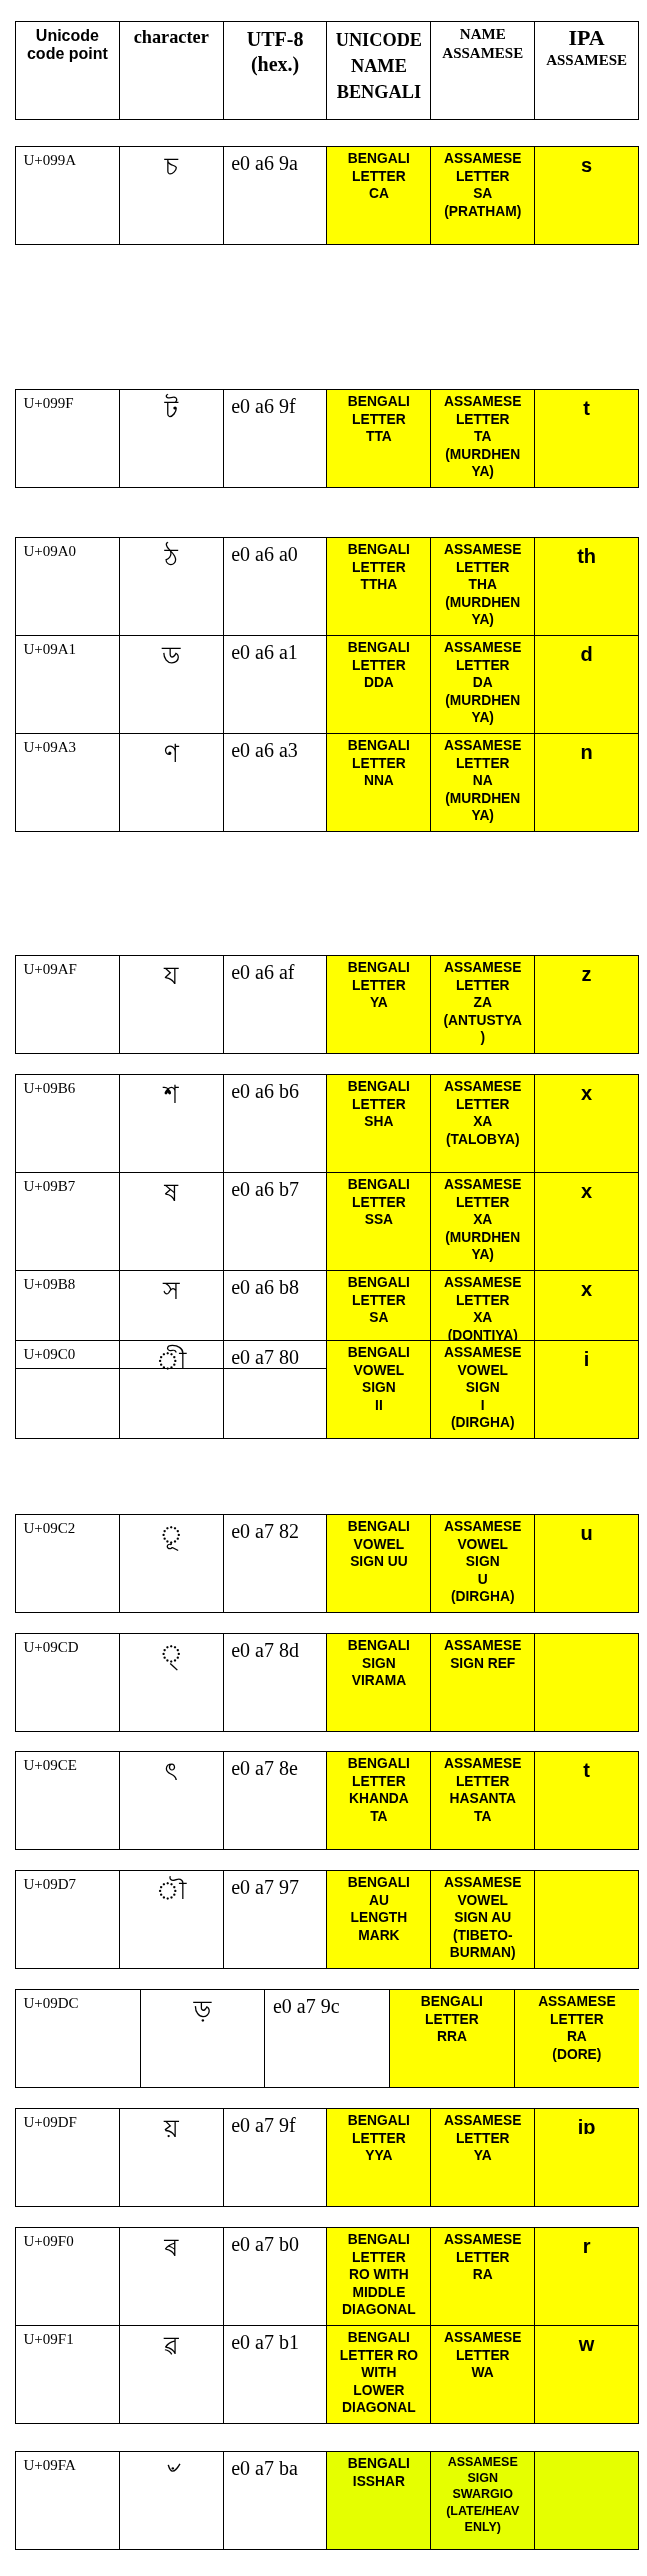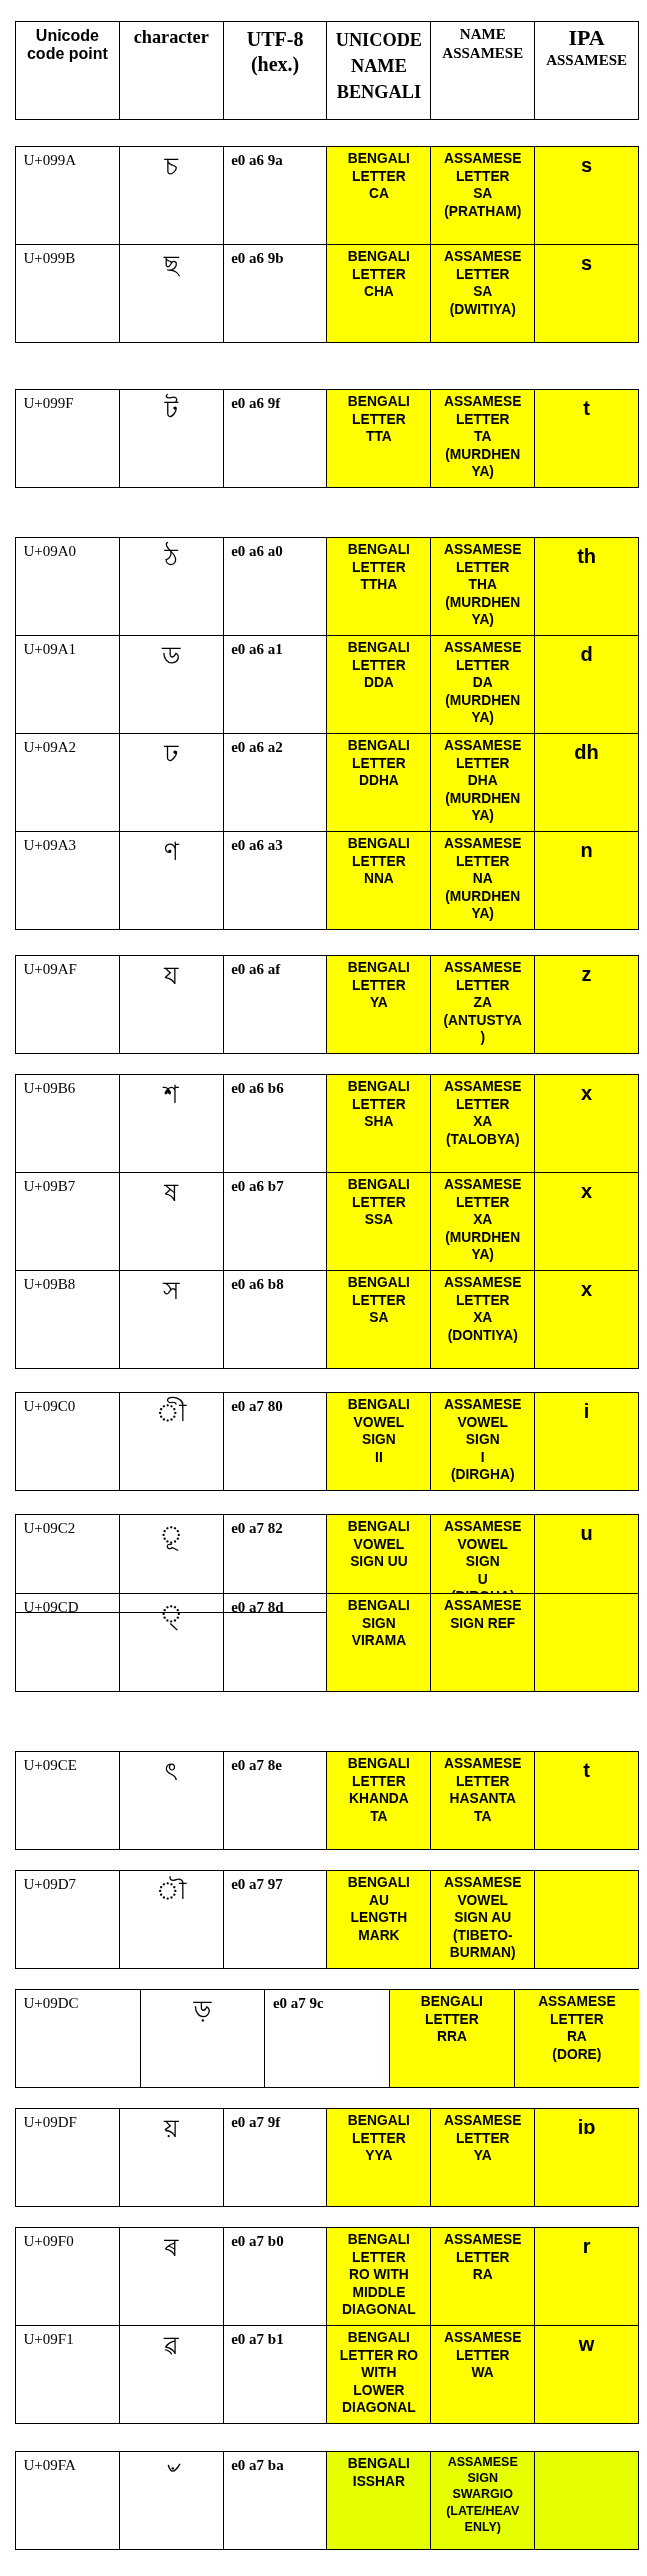--- a/index.html
+++ b/index.html
@@ -26,21 +26,21 @@
   .h-ipa .big { font-size: 22px; display: block; line-height: 25px; }
   .code {
     font-family: "Liberation Serif", serif; font-weight: normal; font-size: 15px;
     padding: 5px 0 0 7.5px !important; text-align: left;
   }
   .char {
     font-family: "DejaVu Sans", sans-serif; font-size: 25px; text-align: center;
     padding-top: 5px !important; line-height: 30px;
   }
   .utf {
-    font-family: "Liberation Serif", serif; font-weight: bold; font-size: 15px;
+    font-family: "Liberation Serif", serif; font-weight: normal; font-size: 20px;
     padding: 5px 0 0 7.5px !important; text-align: left;
   }
   .yel { background: #ffff00; }
   .lime { background: #e5ff00; }
   .bn, .as {
     font-family: "Liberation Sans", sans-serif; font-weight: bold; font-size: 13.8px;
     text-align: center; line-height: 17.5px; padding-top: 3.3px !important; white-space: pre-line;
   }
   .as.small { font-size: 12.5px; line-height: 16.3px; padding-top: 1.7px !important; }
   .ipa {
@@ -90,33 +90,20 @@
     <td class="utf">e0 a6 9a</td>
     <td class="bn yel">BENGALI
 LETTER
 CA</td>
     <td class="as yel">ASSAMESE
 LETTER
 SA
 (PRATHAM)</td>
     <td class="ipa yel">s</td>
   </tr>
-  <tr>
-    <td class="code">U+099B</td>
-    <td class="char">ছ</td>
-    <td class="utf">e0 a6 9b</td>
-    <td class="bn yel">BENGALI
-LETTER
-CHA</td>
-    <td class="as yel">ASSAMESE
-LETTER
-SA
-(DWITIYA)</td>
-    <td class="ipa yel">s</td>
-  </tr>
 </tbody>
   </table>
 
 <table class="tbl" style="top:389px;">
   <colgroup>
       <col>
       <col>
       <col>
       <col>
       <col>
@@ -172,34 +159,20 @@
 LETTER
 DDA</td>
     <td class="as yel">ASSAMESE
 LETTER
 DA
 (MURDHEN
 YA)</td>
     <td class="ipa yel">d</td>
   </tr>
   <tr>
-    <td class="code">U+09A2</td>
-    <td class="char">ঢ</td>
-    <td class="utf">e0 a6 a2</td>
-    <td class="bn yel">BENGALI
-LETTER
-DDHA</td>
-    <td class="as yel">ASSAMESE
-LETTER
-DHA
-(MURDHEN
-YA)</td>
-    <td class="ipa yel">dh</td>
-  </tr>
-  <tr>
     <td class="code">U+09A3</td>
     <td class="char">ণ</td>
     <td class="utf">e0 a6 a3</td>
     <td class="bn yel">BENGALI
 LETTER
 NNA</td>
     <td class="as yel">ASSAMESE
 LETTER
 NA
 (MURDHEN
@@ -282,21 +255,21 @@
 SA</td>
     <td class="as yel">ASSAMESE
 LETTER
 XA
 (DONTIYA)</td>
     <td class="ipa yel">x</td>
   </tr>
 </tbody>
   </table>
 
-<table class="tbl" style="top:1392px;">
+<table class="tbl" style="top:1340px;">
   <colgroup>
       <col>
       <col>
       <col>
       <col>
       <col>
       <col>
     </colgroup>
   <tbody>
       <tr>
@@ -337,21 +310,21 @@
     <td class="as yel">ASSAMESE
 VOWEL
 SIGN
 U
 (DIRGHA)</td>
     <td class="ipa yel">u</td>
   </tr>
 </tbody>
   </table>
 
-<table class="tbl" style="top:1593px;padding-left:19px;">
+<table class="tbl" style="top:1633px;padding-left:19px;">
   <colgroup>
       <col>
       <col>
       <col>
       <col>
       <col>
       <col>
     </colgroup>
   <tbody>
       <tr>

